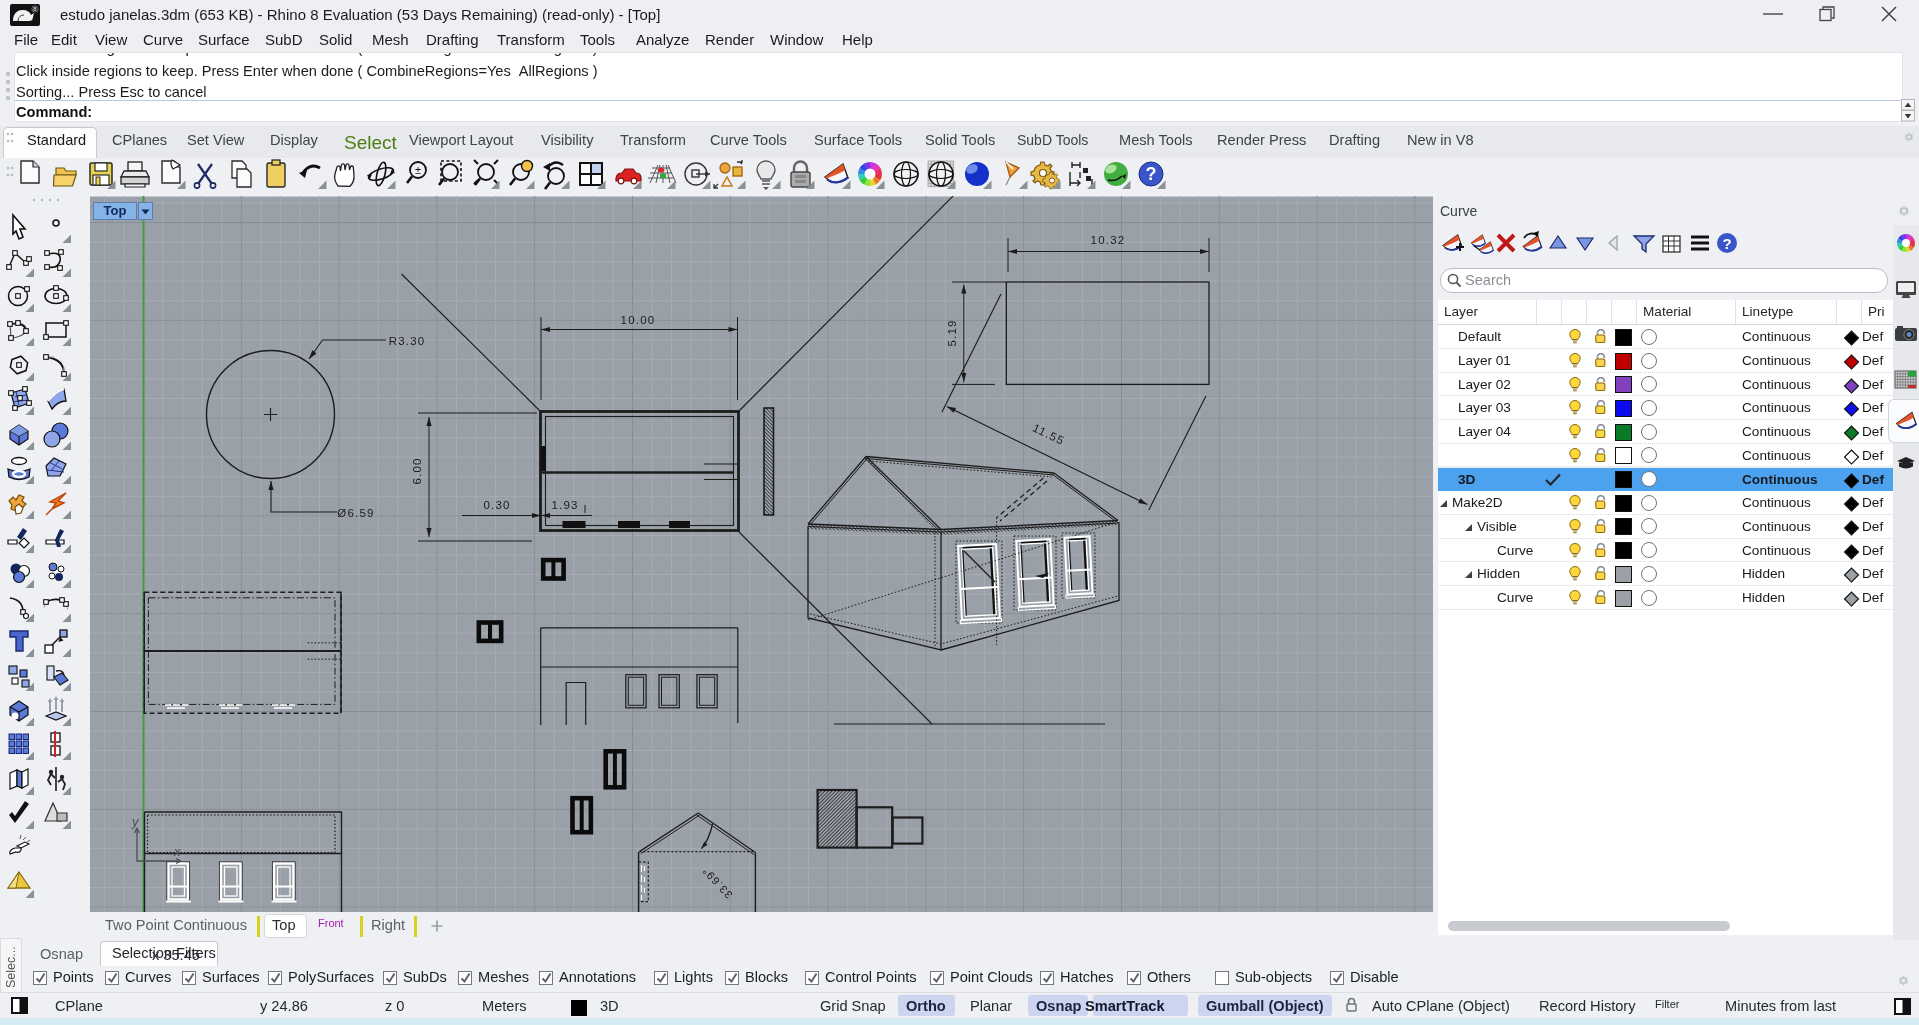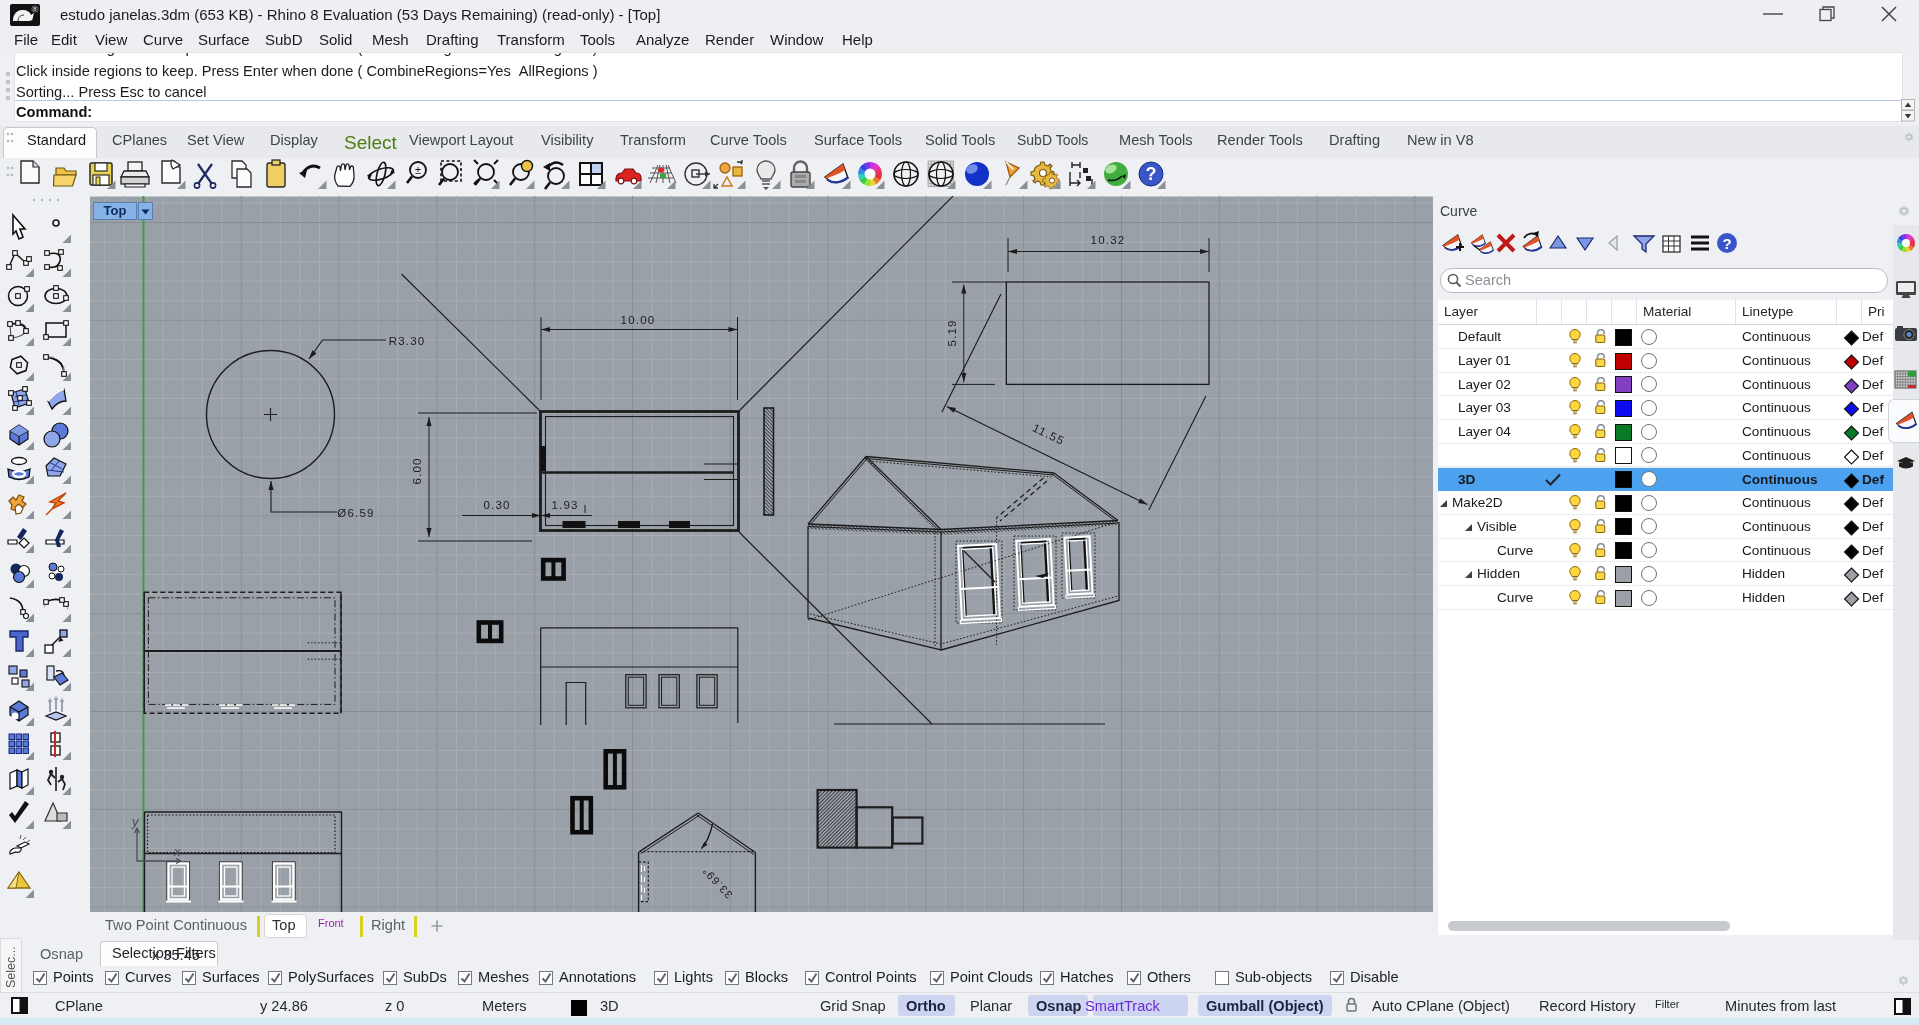--- a/index.html
+++ b/index.html
@@ -70,21 +70,21 @@
 <div class="abs txt" style="left:270px;top:132px;font-size:14.6px;color:#3e4348;">Display</div>
 <div class="abs txt" style="left:344px;top:132px;font-size:19px;color:#4d7c0f;">Select</div>
 <div class="abs txt" style="left:409px;top:132px;font-size:14.6px;color:#3e4348;">Viewport Layout</div>
 <div class="abs txt" style="left:541px;top:132px;font-size:14.6px;color:#3e4348;">Visibility</div>
 <div class="abs txt" style="left:620px;top:132px;font-size:14.6px;color:#3e4348;">Transform</div>
 <div class="abs txt" style="left:710px;top:132px;font-size:14.6px;color:#3e4348;">Curve Tools</div>
 <div class="abs txt" style="left:814px;top:132px;font-size:14.6px;color:#3e4348;">Surface Tools</div>
 <div class="abs txt" style="left:925px;top:132px;font-size:14.6px;color:#3e4348;">Solid Tools</div>
 <div class="abs txt" style="left:1017px;top:132px;font-size:14px;color:#3e4348;">SubD Tools</div>
 <div class="abs txt" style="left:1119px;top:132px;font-size:14.6px;color:#3e4348;">Mesh Tools</div>
-<div class="abs txt" style="left:1217px;top:132px;font-size:14.6px;color:#3e4348;">Render Tools</div>
+<div class="abs txt" style="left:1217px;top:132px;font-size:14.6px;color:#3e4348;">Render Press</div>
 <div class="abs txt" style="left:1329px;top:132px;font-size:14.6px;color:#3e4348;">Drafting</div>
 <div class="abs txt" style="left:1407px;top:132px;font-size:14.6px;color:#3e4348;">New in V8</div>
 <svg class="abs" style="left:1903px;top:131px" width="12" height="12" viewBox="0 0 12 12">
     <path d="M6 1 L7.2 3.2 L9.7 3 L9.2 5.4 L11 6 L9.2 7 L9.7 9 L7.2 8.8 L6 11 L4.8 8.8 L2.3 9 L2.8 7 L1 6 L2.8 5.4 L2.3 3 L4.8 3.2 Z" fill="#c3c6ca"></path>
     <circle cx="6" cy="6" r="1.6" fill="#e7e9ed"></circle>
   </svg>
 <svg class="abs" style="left:5px;top:130px" width="10" height="58" viewBox="0 0 10 58">
     <g fill="#b7bcc2">
       <circle cx="3" cy="4" r="1.3"></circle>
       <circle cx="7" cy="4" r="1.3"></circle>
@@ -1301,21 +1301,21 @@
 <div class="abs txt" style="left:1372px;top:998px;font-size:14.6px;color:#26292e;">Auto CPlane (Object)</div>
 <div class="abs txt" style="left:1539px;top:998px;font-size:14.6px;color:#26292e;">Record History</div>
 <div class="abs txt" style="left:1655px;top:998px;font-size:11px;color:#26292e;">Filter</div>
 <div class="abs txt" style="left:1725px;top:998px;font-size:14.6px;color:#26292e;">Minutes from last</div>
 <div class="abs" style="left:571px;top:1000px;width:16px;height:16px;background:#000;"></div>
 <div class="abs" style="left:898px;top:995px;width:57px;height:21px;background:#ccd4ef;border-radius:3px;"></div>
 <div class="abs txt" style="left:906px;top:998px;font-size:14.6px;font-weight:bold;color:#1b2341;">Ortho</div>
 <div class="abs" style="left:1028px;top:995px;width:60px;height:21px;background:#ccd4ef;border-radius:3px;"></div>
 <div class="abs txt" style="left:1036px;top:998px;font-size:14.6px;font-weight:bold;color:#1b2341;">Osnap</div>
 <div class="abs" style="left:1093px;top:995px;width:95px;height:21px;background:#ccd4ef;border-radius:3px;"></div>
-<div class="abs txt" style="left:1085px;top:998px;font-size:14.6px;font-weight:normal;color:#6d28d9;">SmartTrack</div>
+<div class="abs txt" style="left:1085px;top:998px;font-size:14.6px;font-weight:bold;color:#0f172a;">SmartTrack</div>
 <div class="abs" style="left:1198px;top:995px;width:134px;height:21px;background:#ccd4ef;border-radius:3px;"></div>
 <div class="abs txt" style="left:1206px;top:998px;font-size:14.6px;font-weight:bold;color:#1b2341;">Gumball (Object)</div>
 <svg class="abs" style="left:1345px;top:997px" width="13" height="16" viewBox="0 0 13 16">
     <path d="M3.5 7 v-2.5 a3 3 0 0 1 6 0 V7" fill="none" stroke="#6e747b" stroke-width="1.6"></path>
     <rect x="2" y="7" width="9" height="7" rx="1" fill="none" stroke="#6e747b" stroke-width="1.5"></rect>
   </svg>
 <svg class="abs" style="left:1894px;top:998px" width="17" height="17" viewBox="0 0 17 17">
     <rect x="1" y="1" width="15" height="15" fill="#fff" stroke="#111" stroke-width="2"></rect>
     <rect x="8.5" y="2" width="6.5" height="13" fill="#111"></rect>
   </svg>

